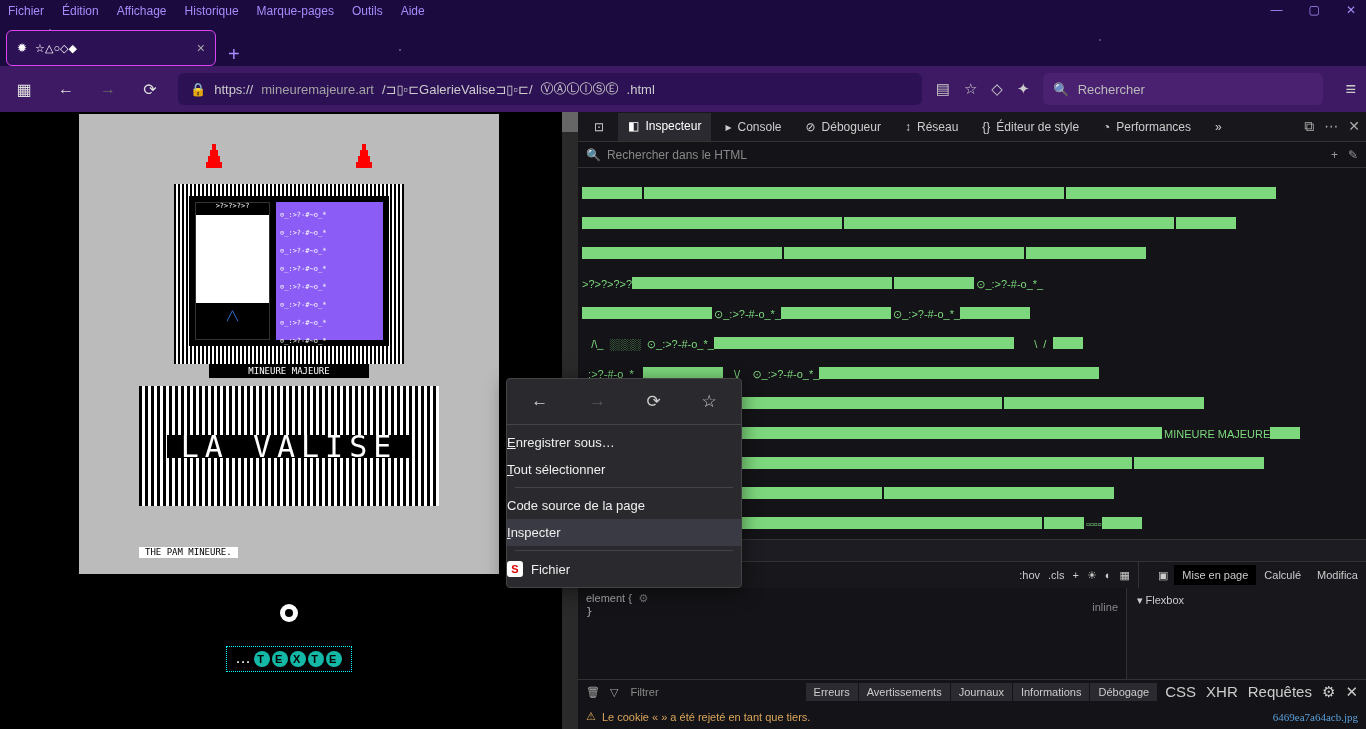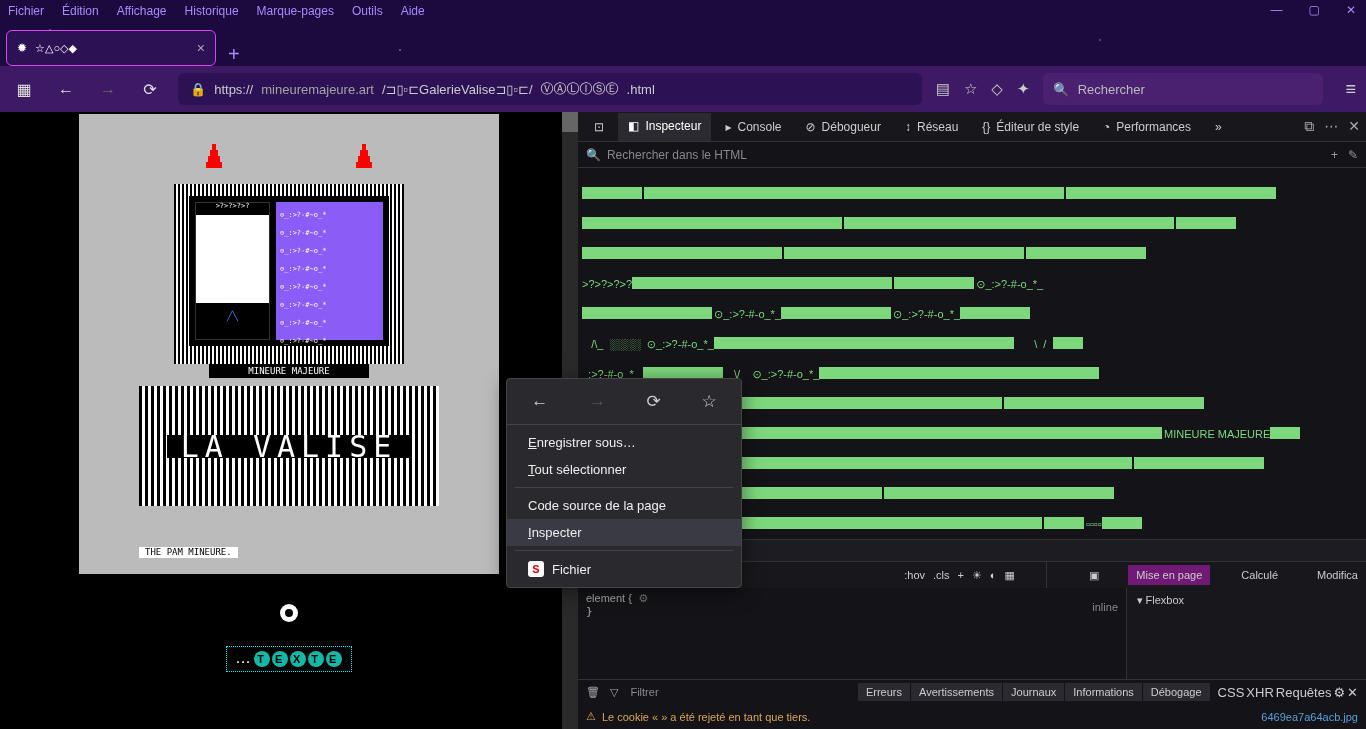--- a/index.html
+++ b/index.html
@@ -86,47 +86,47 @@
 
 
 .dt-html { flex: 1; background: #141418; overflow: hidden; padding: 4px 0 4px 4px; font-family: "Courier New", monospace; font-size: 11px; line-height: 15px; position:relative; }
 .ascii-art { color: #7dd87d; white-space: pre; }
 .ascii-art .row { height:15px; display:flex; }
 .bar { background:#7dd87d; height:12px; display:inline-block; margin-right:2px; }
 .crumbs { height:22px; background:#1c1c22; border-top:1px solid #333; color:#8cb4ff; font-size:11px; padding:3px 8px; font-family:monospace; }
 
 
 .dt-bottom { height: 118px; display: flex; flex-direction: column; border-top: 1px solid #333; }
-.css-toolbar { height: 26px; background: #18181c; display: flex; align-items: center; font-size: 11px; color: #ccc; gap: 23px; }
+.css-toolbar { height: 26px; background: #18181c; display: flex; align-items: center; font-size: 11px; color: #ccc; }
 .css-toolbar .filt { flex: 1; padding: 0 8px; color: #888; }
 .css-toolbar .acts { display: flex; gap: 8px; padding: 0 8px; align-items:center; }
 .css-toolbar .tab { padding: 4px 8px; background:transparent; border:none; width:auto; height:auto; color:#ccc; border-radius:0; font-size:11px; }
-.css-toolbar .tab.on { background: #701a75; }
+.css-toolbar .tab.on { background: #000000; }
 .css-body { flex:1; display:flex; }
 .css-rules { flex:1; background:#141418; font-family:monospace; font-size:11px; color:#aaa; padding:4px 8px; position:relative; }
 .css-rules .inline{ position:absolute; right:8px; top:13px; color:#888; }
 .layout-pane { width:240px; background:#18181c; border-left:1px solid #333; padding:6px 10px; font-size:11px; color:#ccc; }
 
 
 .console { height: 50px; background: #141418; border-top: 1px solid #333; display:flex; flex-direction:column; }
 .con-toolbar { height: 24px; display: flex; align-items: center; font-size: 11px; gap:0; }
 .con-toolbar .icns { display:flex; gap:10px; padding:0 8px; color:#aaa; }
 .con-toolbar .filt { flex:1; color:#888; padding:0 4px; }
 .con-toolbar .cats span { padding:3px 8px; background:#2a2a30; color:#ccc; margin-left:1px; font-size:11px; }
-.con-toolbar .right { display:flex; gap:2px; padding:0 8px; color:#ccc; font-size:13px; }
+.con-toolbar .right { display:flex; gap:10px; padding:0 8px; color:#ccc; font-size:15px; }
 .con-msg { flex:1; display:flex; align-items:center; padding:0 8px; font-family:monospace; font-size:11px; color:#d9a55a; gap:6px; }
 .con-msg .warn{ color:#d9a55a; }
-.con-msg .src{ margin-left:auto; color:#5a9fd9; }
+.con-msg .src{ margin-left:auto; color:#5a9fd9;font-family:Liberation Serif, serif; }
 
 
 .ctxmenu { position: absolute; left: 506px; top: 378px; width: 236px; background: #2a2a2e; border: 1px solid #444; border-radius: 4px; box-shadow: 0 4px 20px rgba(0,0,0,.5); z-index: 100; padding: 4px 0; font-size: 13px; color: #eee; }
 .ctx-nav { display: flex; justify-content: space-around; padding: 8px 4px 12px; border-bottom: 1px solid #444; margin-bottom:4px; }
 .ctx-nav span { font-size: 17px; color: #ccc; }
 .ctx-nav span.dis { color: #555; }
-.ctx-item { padding: 6px 21px; cursor: pointer; }
+.ctx-item { padding: 6px 0; cursor: pointer; }
 .ctx-item.hl { background: #3a3a44; }
 .ctx-sep { height: 1px; background: #444; margin: 4px 8px; }
 .ctx-item.ns { display:flex; align-items:center; gap:8px; }
 .ns-ico { width:16px; height:16px; background:#fff; border-radius:3px; display:flex; align-items:center; justify-content:center; color:#d00; font-weight:bold; font-size:11px; }
 .ul{ text-decoration:underline; }
 </style>
 </head>
 <body>
 
 <div class="starfield"></div>

